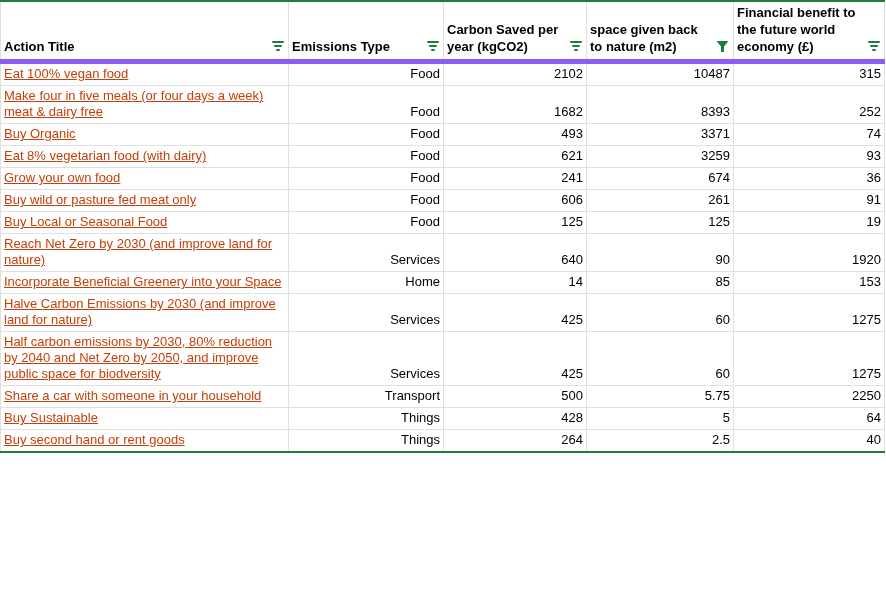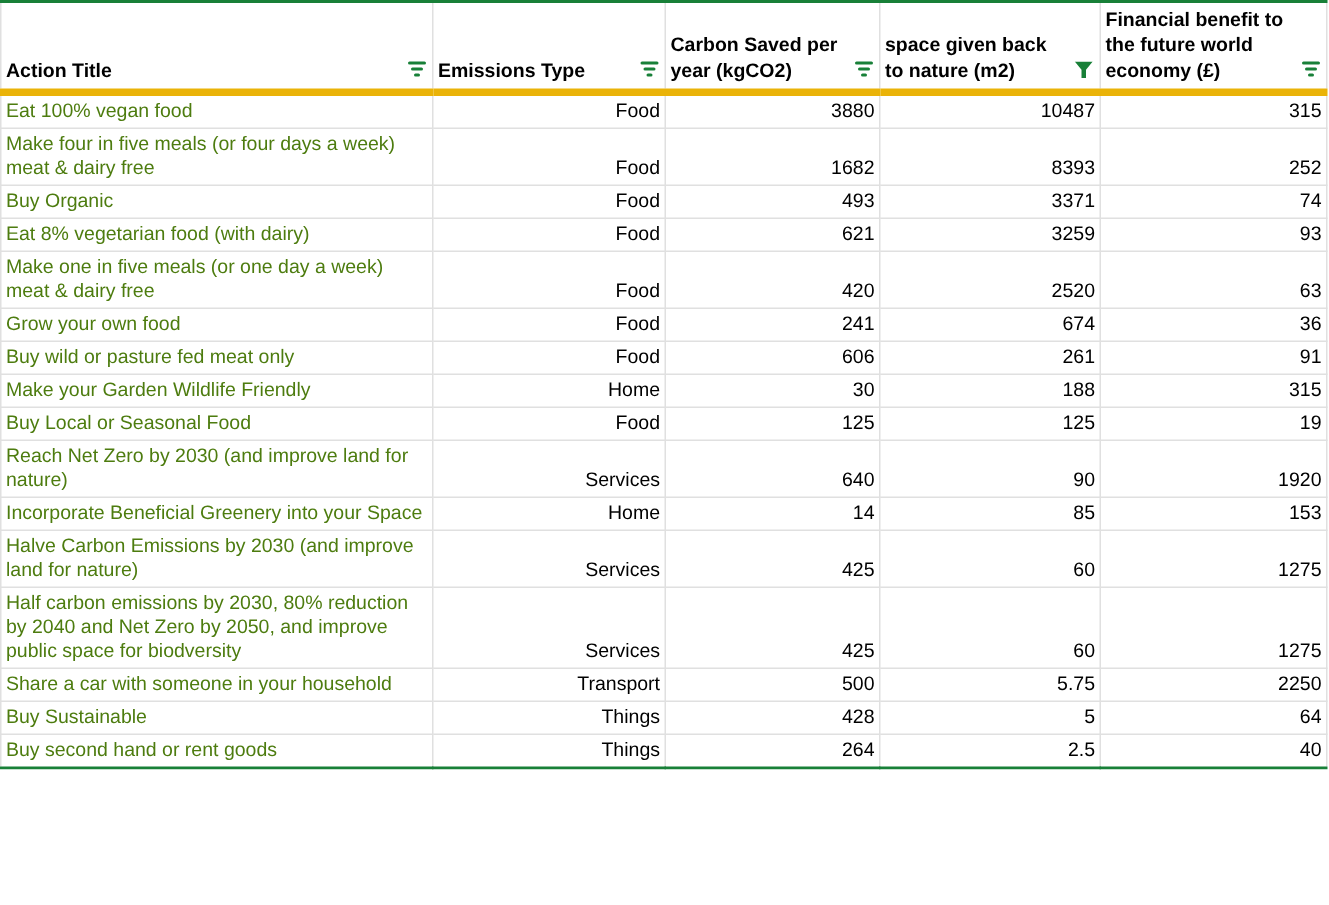--- a/index.html
+++ b/index.html
@@ -35,31 +35,32 @@
     padding: 2px 3px 3px 3px;
     line-height: 16px;
     overflow: hidden;
     word-wrap: break-word;
   }
   thead th {
     font-weight: bold;
     text-align: left;
     height: 46px;
     line-height: 17px;
-    border-bottom: 5px solid #eab308;
+    border-bottom: 5px solid #8b5cf6;
     position: relative;
     padding-right: 20px;
     padding-bottom: 4px;
   }
   td.num, td.cat {
     text-align: right;
     white-space: nowrap;
   }
   td.title a {
-    color: #4d7c0f;
+    color: #c2410c;
+    text-decoration: underline;
     cursor: pointer;
   }
   tbody tr { height: 21px; }
 
   
   .filter-btn {
     position: absolute;
     right: 4px;
     bottom: 7px;
     width: 13px;
@@ -132,21 +133,21 @@
               <i class="b2"></i>
               <i class="b3"></i>
             </span>
         </th>
       </tr>
     </thead>
     <tbody id="table-body">
   <tr>
     <td class="title"><a>Eat 100% vegan food</a></td>
     <td class="cat">Food</td>
-    <td class="num">3880</td>
+    <td class="num">2102</td>
     <td class="num">10487</td>
     <td class="num">315</td>
   </tr>
 
   <tr>
     <td class="title"><a>Make four in five meals (or four days a week) meat &amp; dairy free</a></td>
     <td class="cat">Food</td>
     <td class="num">1682</td>
     <td class="num">8393</td>
     <td class="num">252</td>
@@ -163,51 +164,37 @@
   </tr>
 
   <tr>
     <td class="title"><a>Eat 8% vegetarian food (with dairy)</a></td>
     <td class="cat">Food</td>
     <td class="num">621</td>
     <td class="num">3259</td>
     <td class="num">93</td>
   </tr>
 
-  <tr>
-    <td class="title"><a>Make one in five meals (or one day a week) meat &amp; dairy free</a></td>
-    <td class="cat">Food</td>
-    <td class="num">420</td>
-    <td class="num">2520</td>
-    <td class="num">63</td>
-  </tr>
 
   <tr>
     <td class="title"><a>Grow your own food</a></td>
     <td class="cat">Food</td>
     <td class="num">241</td>
     <td class="num">674</td>
     <td class="num">36</td>
   </tr>
 
   <tr>
     <td class="title"><a>Buy wild or pasture fed meat only</a></td>
     <td class="cat">Food</td>
     <td class="num">606</td>
     <td class="num">261</td>
     <td class="num">91</td>
   </tr>
 
-  <tr>
-    <td class="title"><a>Make your Garden Wildlife Friendly</a></td>
-    <td class="cat">Home</td>
-    <td class="num">30</td>
-    <td class="num">188</td>
-    <td class="num">315</td>
-  </tr>
 
   <tr>
     <td class="title"><a>Buy Local or Seasonal Food</a></td>
     <td class="cat">Food</td>
     <td class="num">125</td>
     <td class="num">125</td>
     <td class="num">19</td>
   </tr>
 
   <tr>

